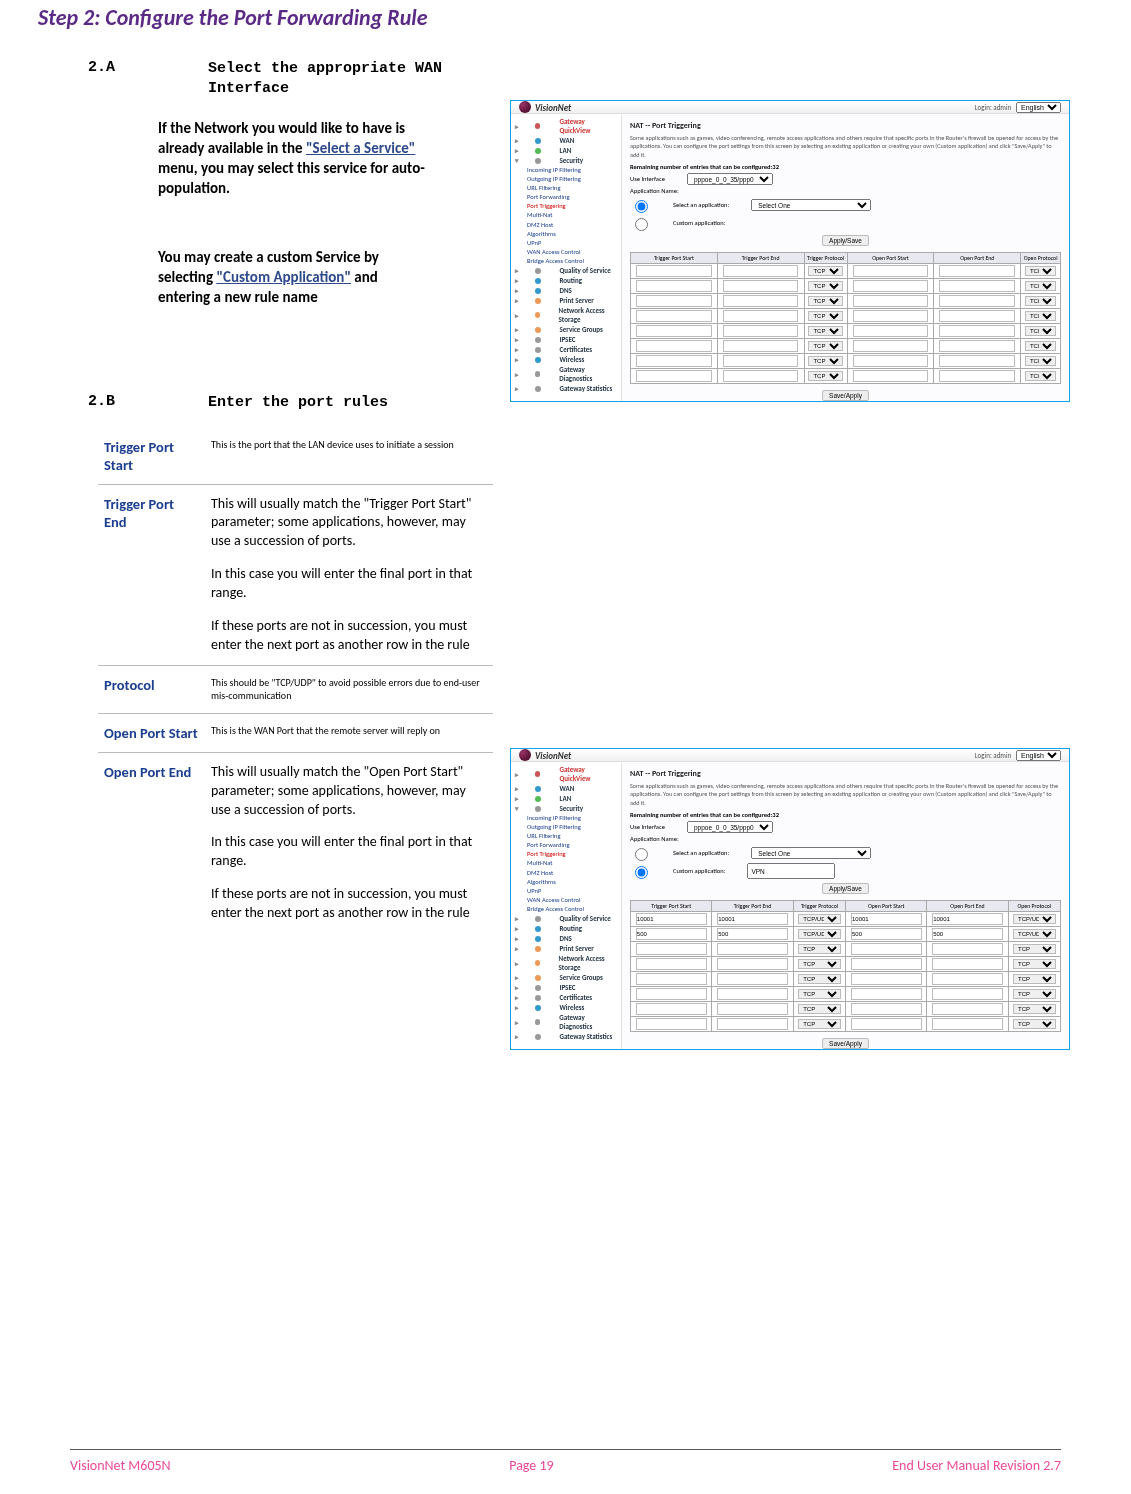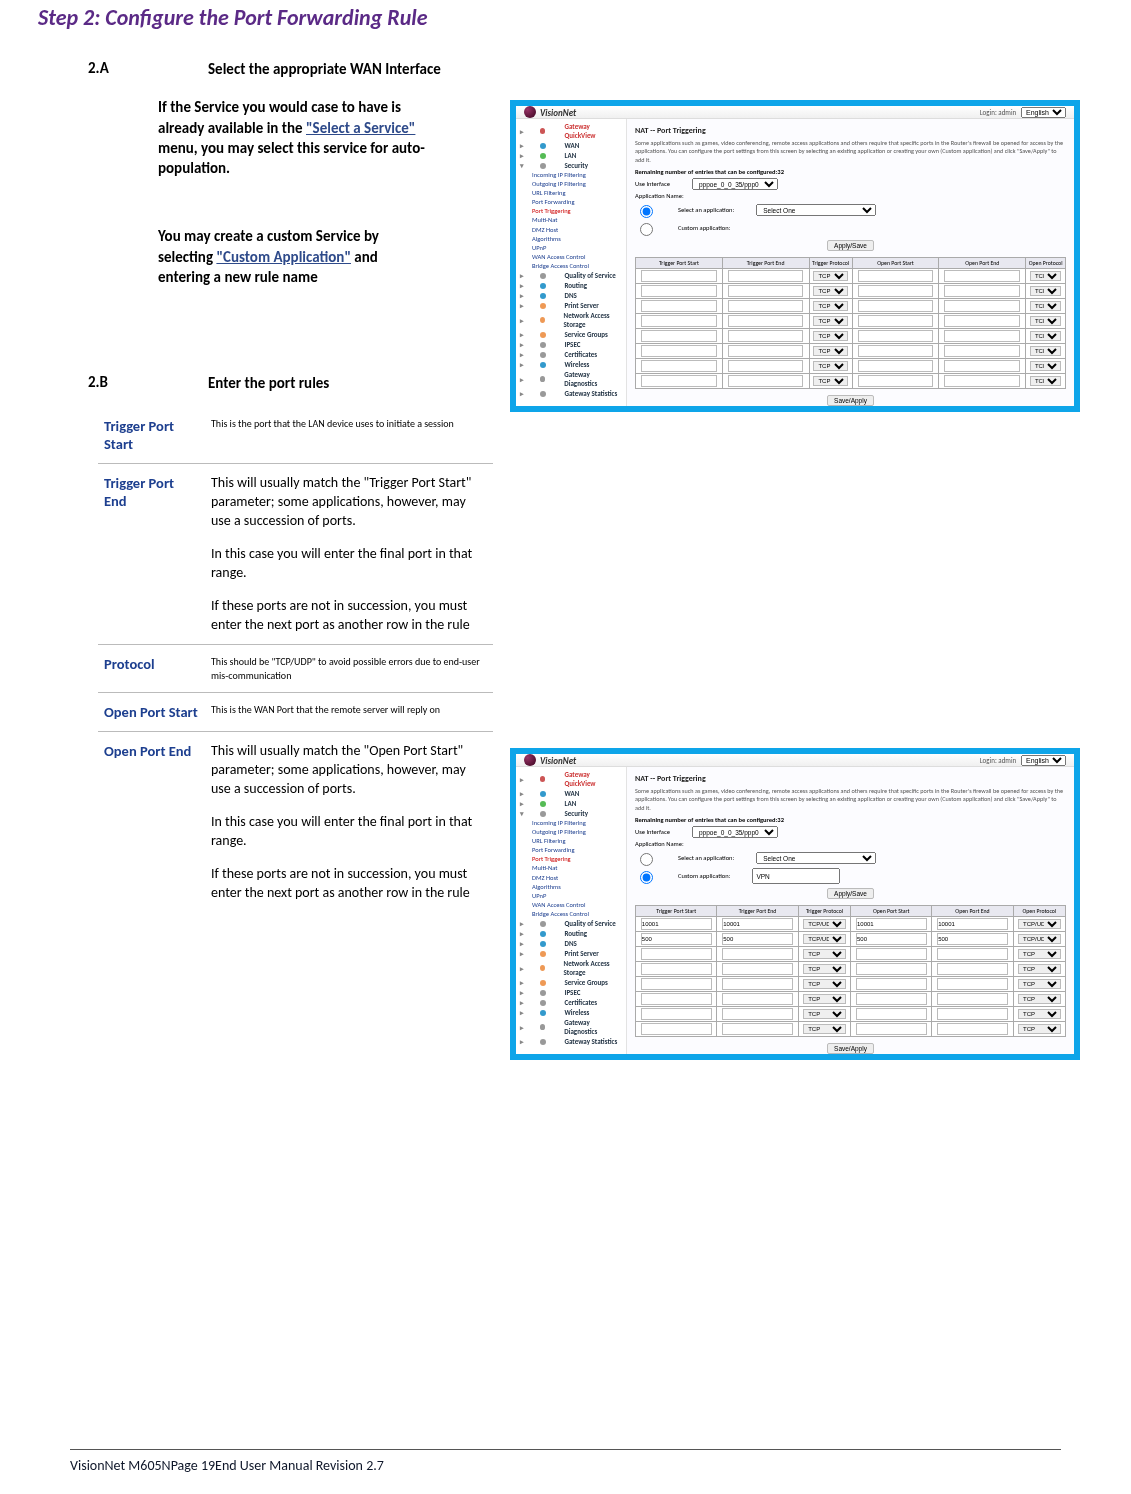--- a/index.html
+++ b/index.html
@@ -22,20 +22,21 @@
     font-style: italic;
     font-weight: bold;
     font-size: 22px;
     padding-top: 4px;
     margin-bottom: 28px;
   }
   .row {
     display: flex;
     align-items: flex-start;
     margin-bottom: 10px;
+    font-family: Liberation Mono, monospace;
   }
   .label-col {
     width: 120px;
     flex: 0 0 120px;
     padding-left: 50px;
     font-weight: bold;
     font-size: 15px;
   }
   .text-col {
     flex: 0 0 255px;
@@ -88,21 +89,21 @@
   .screenshots-right {
     position: absolute;
     left: 510px;
     width: 560px;
   }
   .shot1 { top: 100px; }
   .shot2 { top: 748px; }
 
   
   .router-ui {
-    border: 6px solid #0ea5e9;
+    border: 1px solid #0ea5e9;
     background: #f7f7f9;
     width: 558px;
     height: 300px;
     font-size: 7.5px;
     display: flex;
     flex-direction: column;
     overflow: hidden;
   }
   .ru-header {
     background: linear-gradient(#fff,#f0f0f0);
@@ -143,40 +144,40 @@
   .blue{background:#39c;}
   .green{background:#5b5;}
   .red{background:#c55;}
   .orange{background:#e95;}
   .grey{background:#999;}
 
   
   .footer-rule{position:absolute;left:70px;right:70px;bottom:44px;border-top:1px solid #555;}
   .footer{
     position:absolute;left:70px;right:70px;bottom:20px;
-    display:flex;
-    font-size:14px;color:#0f172a;
+    display:flex;justify-content:space-between;
+    font-size:14px;color:#ec4899;
   }
 </style>
 </head>
 <body>
 
 <div class="page">
 
   <div class="step-title">Step 2: Configure the Port Forwarding Rule</div>
 
   <div class="row section-2a">
     <div class="label-col">2.A</div>
     <div class="text-col">Select the appropriate WAN Interface</div>
   </div>
 
   <div class="section-body">
     <div class="text-stack">
       <div class="para">
-        <span>If the Service you would case to have is already available in the </span><span class="link-like">"Select a Service"</span><span> menu, you may select this service for auto-population.</span>
+        <span>If the Network you would like to have is already available in the </span><span class="link-like">"Select a Service"</span><span> menu, you may select this service for auto-population.</span>
       </div>
       <div class="para">
         <span>You may create a custom Service by selecting </span><span class="link-like">"Custom Application"</span><span> and entering a new rule name</span>
       </div>
     </div>
   </div>
 
   <div class="row" style="margin-top:86px;">
     <div class="label-col">2.B</div>
     <div class="text-col">Enter the port rules</div>

